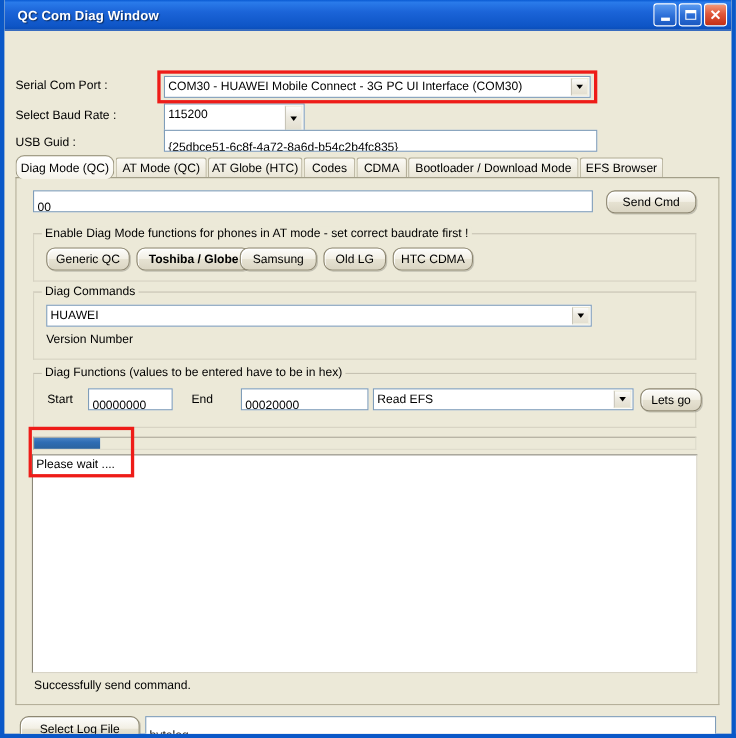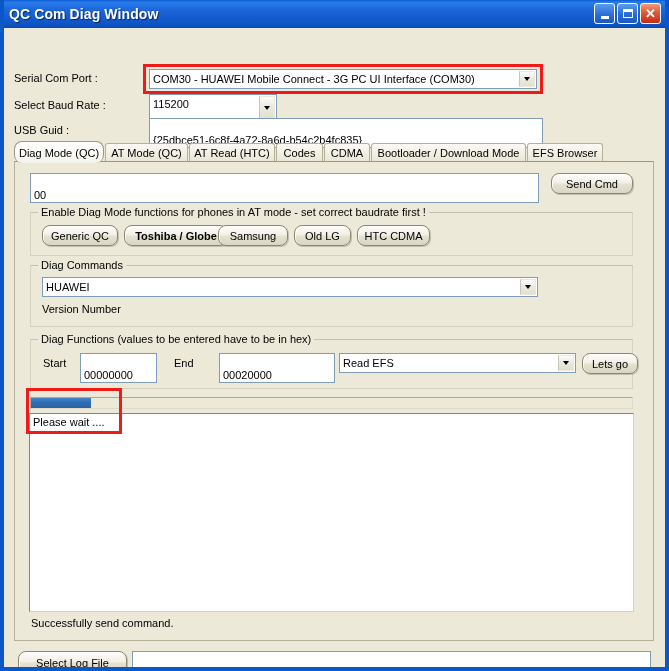--- a/index.html
+++ b/index.html
@@ -26,22 +26,22 @@
     position:relative;
     height:27px;
     background:linear-gradient(to bottom,#0A5BD3 0%,#2A7BEA 8%,#1B64D8 40%,#0E55C6 88%,#0A4DB8 100%);
     border-bottom:1px solid #0A4DB8;
     display:flex;
     align-items:center;
   }
   .title-text{
     color:#ffffff;
     font-weight:bold;
-    font-size:14px;
-    margin-left:5px;
+    font-size:12px;
+    margin-left:12px;
     text-shadow:1px 1px 1px rgba(0,0,0,0.55);
     letter-spacing:0.1px;
   }
   .caption-btns{
     position:absolute;
     right:4px; top:3px;
     display:flex;
     gap:2px;
   }
   .cbtn{
@@ -66,21 +66,21 @@
 
   
   .tbox{
     position:absolute;
     box-sizing:border-box;
     background:#ffffff;
     border:1px solid #7F9DB9;
     font-family:"Liberation Sans", sans-serif;
     font-size:11px;
     color:#000;
-    padding:14px 3px;
+    padding:8px 3px;
     line-height:15px;
     overflow:hidden;
     white-space:nowrap;
   }
   
   .combo{
     position:absolute;
     box-sizing:border-box;
     background:#ffffff;
     border:1px solid #7F9DB9;
@@ -251,21 +251,21 @@
           <span class="arrow-dn"></span>
         </span>
     </div>
 
     <div class="lbl" style="left:10px;top:96px;">USB Guid :</div>
     <div class="tbox" style="left:145px;top:90px;width:394px;height:20px;">{25dbce51-6c8f-4a72-8a6d-b54c2b4fc835}</div>
 
     <div class="tabstrip">
       <div class="tab active" style="left:0px;width:90px;">Diag Mode (QC)</div>
       <div class="tab" style="left:91px;width:83px;">AT Mode (QC)</div>
-      <div class="tab" style="left:175px;width:86px;">AT Read (HTC)</div>
+      <div class="tab" style="left:175px;width:86px;">AT Globe (HTC)</div>
       <div class="tab" style="left:262px;width:47px;">Codes</div>
       <div class="tab" style="left:310px;width:46px;">CDMA</div>
       <div class="tab" style="left:357px;width:155px;">Bootloader / Download Mode</div>
       <div class="tab" style="left:513px;width:76px;">EFS Browser</div>
     </div>
 
     <div class="tabpanel">
 
       <div class="tbox" style="left:15px;top:11px;width:509px;height:20px;">00</div>
       <div class="btn" style="left:536px;top:11px;width:82px;height:21px;">Send Cmd</div>

